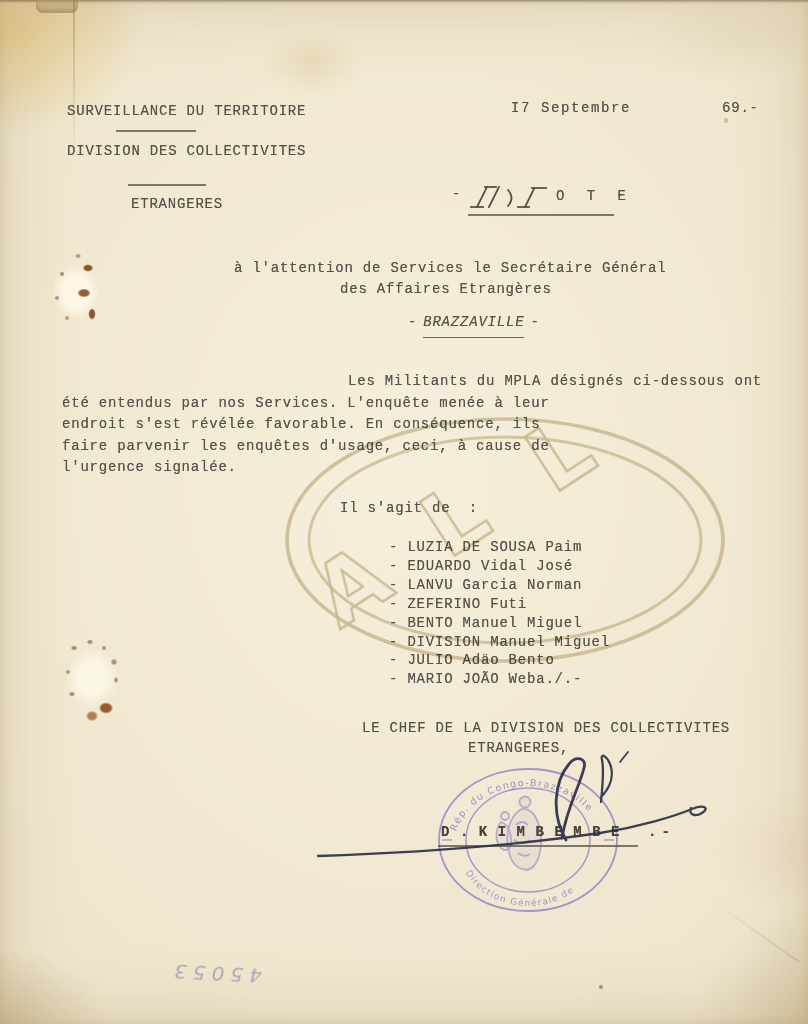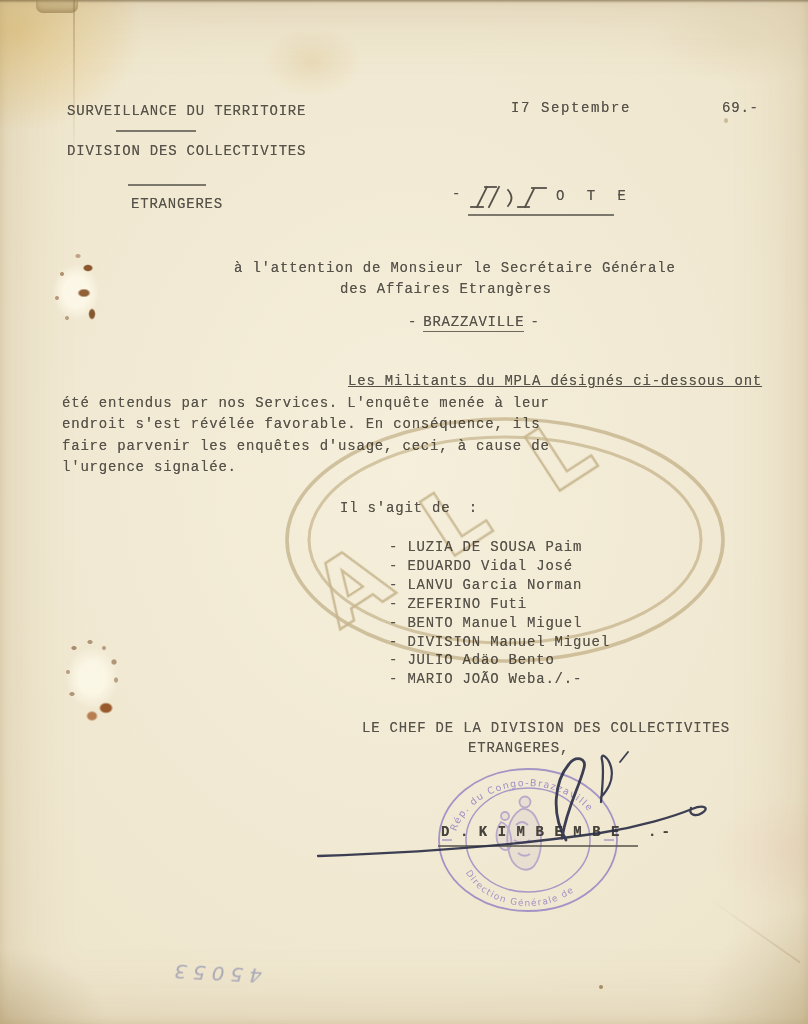--- a/index.html
+++ b/index.html
@@ -11,21 +11,21 @@
       radial-gradient(70px 48px at 312px 62px, rgba(200,165,85,.20), transparent 72%),
       radial-gradient(110px 80px at 788px 850px, rgba(224,158,148,.12), transparent 70%),
       radial-gradient(900px 1100px at 404px 470px, rgba(255,252,240,.50), transparent 85%),
       radial-gradient(150px 150px at 806px 1022px, rgba(140,110,55,.25), transparent 75%),
       radial-gradient(140px 100px at 2px 1022px, rgba(140,110,55,.30), transparent 75%),
       radial-gradient(120px 60px at 740px 40px, rgba(190,160,95,.15), transparent 75%);
     box-shadow: inset 0 0 70px rgba(146,113,52,.25), inset 0 0 10px rgba(146,113,52,.18);}
   .tw{position:absolute;color:#56524a;font-size:14px;letter-spacing:.8px;
       text-shadow:0 0 .6px rgba(86,82,74,.65);white-space:pre;z-index:5;}
   .rule{position:absolute;background:#5b574e;opacity:.78;z-index:5;}
-  .u{border-bottom:1.6px solid rgba(86,82,74,.85);padding-bottom:1px;}
+  .u{border-bottom:1.6px solid rgba(86,82,74,.85);padding-bottom:7px;font-style:italic;}
   .gap{margin:0 6px;}
   .edge-top{position:absolute;left:0;top:0;width:808px;height:3px;z-index:9;
       background:linear-gradient(rgba(80,60,30,.45),transparent);}
   .notch{position:absolute;left:36px;top:0;width:42px;height:13px;z-index:9;
       background:rgba(176,152,106,.45);border-radius:0 0 7px 7px;
       box-shadow:inset 0 -3px 4px rgba(120,90,40,.35);}
   .crease-v{position:absolute;left:73px;top:0;width:2px;height:165px;z-index:9;
       background:linear-gradient(180deg, rgba(140,105,55,.35), transparent);}
   .crease-d{position:absolute;left:700px;top:930px;width:110px;height:2px;z-index:9;
       background:linear-gradient(90deg,transparent,rgba(150,120,70,.25));
@@ -109,26 +109,26 @@
       <path d="M38,6 q7,8 0,16"></path>
       <path d="M48,23 h11"></path>
         <path d="M55,23 L64,5"></path>
         <path d="M62,4 h14"></path>
     </g>
   </svg>
   <div class="tw" style="left:556px;top:188px;letter-spacing:7px;">O T E</div>
   <div class="tw" style="left:616px;top:187px;">-</div>
   <div class="rule" style="left:468px;top:214px;width:146px;height:2px;"></div>
 
-  <div class="tw" style="left:234px;top:260px;">à l'attention de Monsieur le Secrétaire Générale</div>
+  <div class="tw" style="left:234px;top:260px;">à l'attention de Services le Secrétaire Général</div>
   <div class="tw" style="left:340px;top:281px;">des Affaires Etrangères</div>
   <div class="tw" style="left:408px;top:314px;"><span>-</span><span class="u gap">BRAZZAVILLE</span><span>-</span></div>
 
   <div style="position:absolute;left:62px;top:371px;width:730px;z-index:5;">
-    <div class="tw" style="position:static;padding-left:286px;line-height:21.6px;text-decoration:underline;">Les Militants du MPLA désignés ci-dessous ont</div>
+    <div class="tw" style="position:static;padding-left:286px;line-height:21.6px;">Les Militants du MPLA désignés ci-dessous ont</div>
     <div class="tw" style="position:static;line-height:21.6px;">été entendus par nos Services. L'enquête menée à leur</div>
     <div class="tw" style="position:static;line-height:21.6px;">endroit s'est révélée favorable. En conséquence, ils</div>
     <div class="tw" style="position:static;line-height:21.6px;">faire parvenir les enquêtes d'usage, ceci, à cause de</div>
     <div class="tw" style="position:static;line-height:21.6px;">l'urgence signalée.</div>
   </div>
 
   <div class="tw" style="left:340px;top:500px;">Il s'agit de  :</div>
 
   <div style="position:absolute;left:389px;top:538px;z-index:5;">
     <div class="tw" style="position:static;line-height:18.9px;">- LUZIA DE SOUSA Paim</div>

